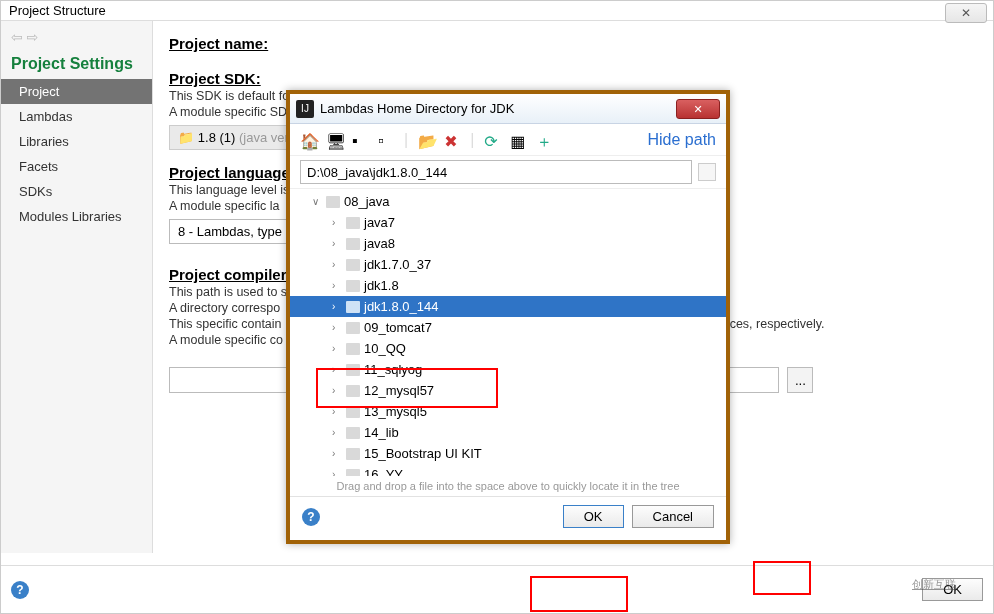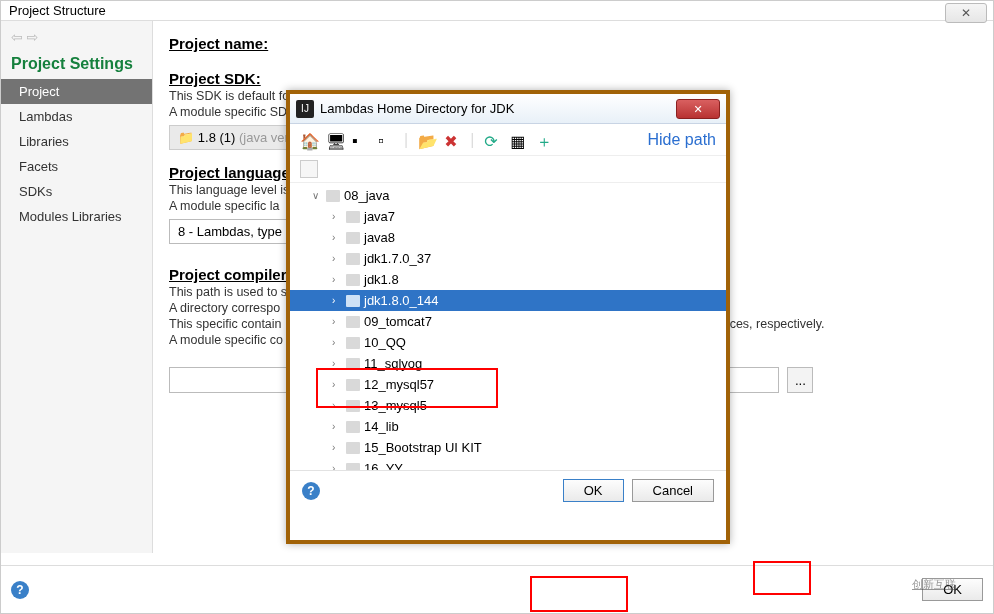--- a/index.html
+++ b/index.html
@@ -135,20 +135,21 @@
     <span style="color:#ddd">|</span>
     <span class="tb-ic" style="color:#d97a2a">📂</span>
     <span class="tb-ic" style="color:#c33">✖</span>
     <span style="color:#ddd">|</span>
     <span class="tb-ic" style="color:#2a8">⟳</span>
     <span class="tb-ic">▦</span>
     <span class="tb-ic" style="color:#2a8">＋</span>
     <span class="hide-path">Hide path</span>
   </div>
   <div class="path-row">
+    <input value="D:\08_java\jdk1.8.0_144" style="">
     <div class="clip-ic"></div>
   </div>
   <div class="tree" id="tree">
       <div class="tree-row">
         <span class="expander">∨</span>
         <span class="folder-ic"></span>
         <span>08_java</span>
       </div>
       <div class="tree-row d1">
         <span class="expander">›</span>
@@ -209,20 +210,21 @@
         <span class="expander">›</span>
         <span class="folder-ic"></span>
         <span>15_Bootstrap UI KIT</span>
       </div>
       <div class="tree-row d1">
         <span class="expander">›</span>
         <span class="folder-ic"></span>
         <span>16_YY</span>
       </div>
     </div>
+  <div class="dlg-hint">Drag and drop a file into the space above to quickly locate it in the tree</div>
   <div class="dlg-footer">
     <div class="help">?</div>
     <div class="spacer"></div>
     <button class="btn" style="border-color:#3a80c8">OK</button>
     <div style="width:8px"></div>
     <button class="btn">Cancel</button>
   </div>
 </div>
 
 <div class="redbox" style="left:316px; top:368px; width:182px; height:40px; z-index:20;"></div>

